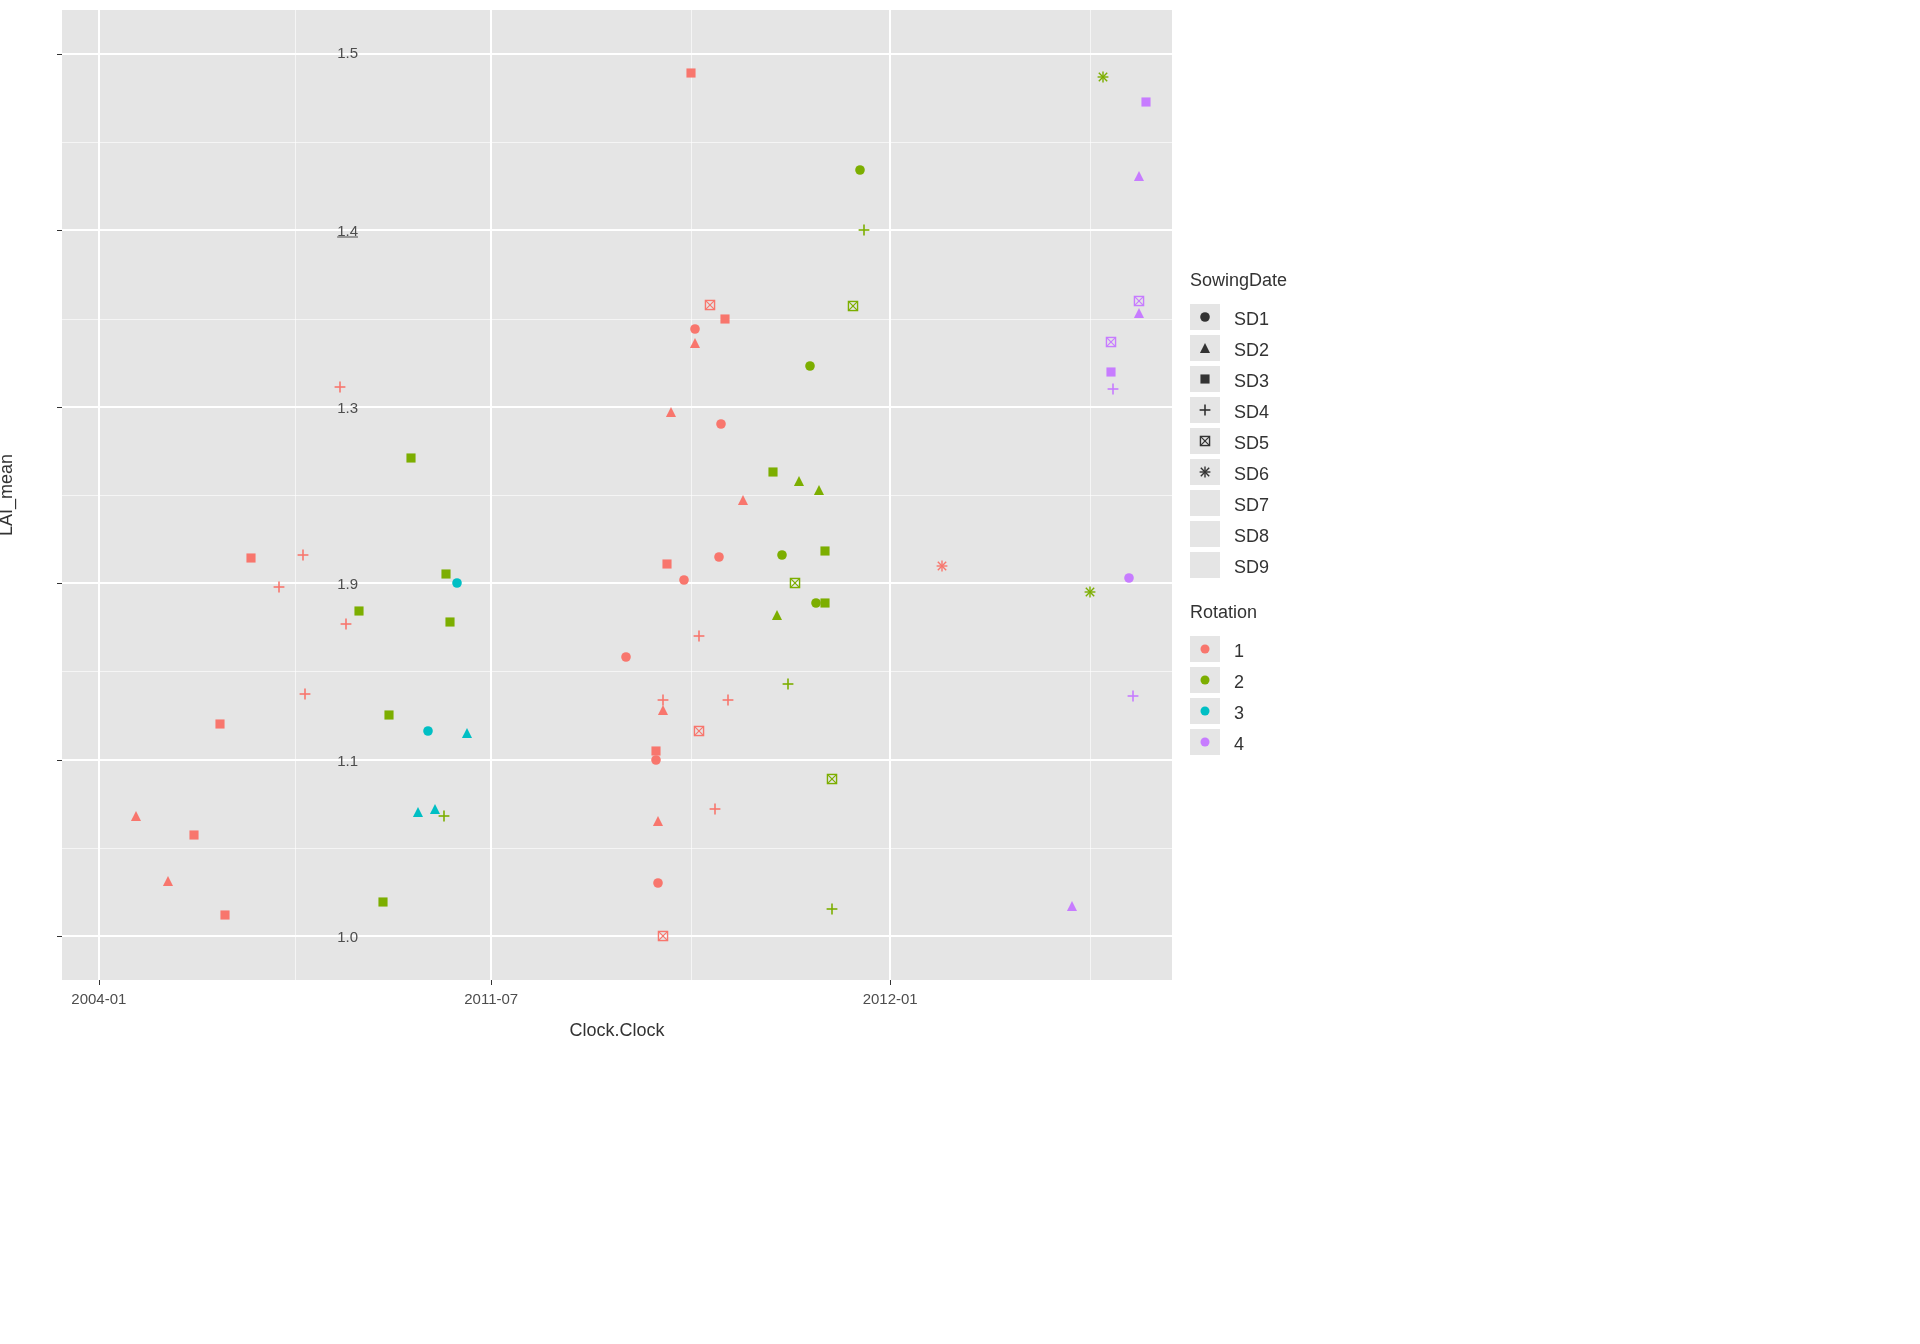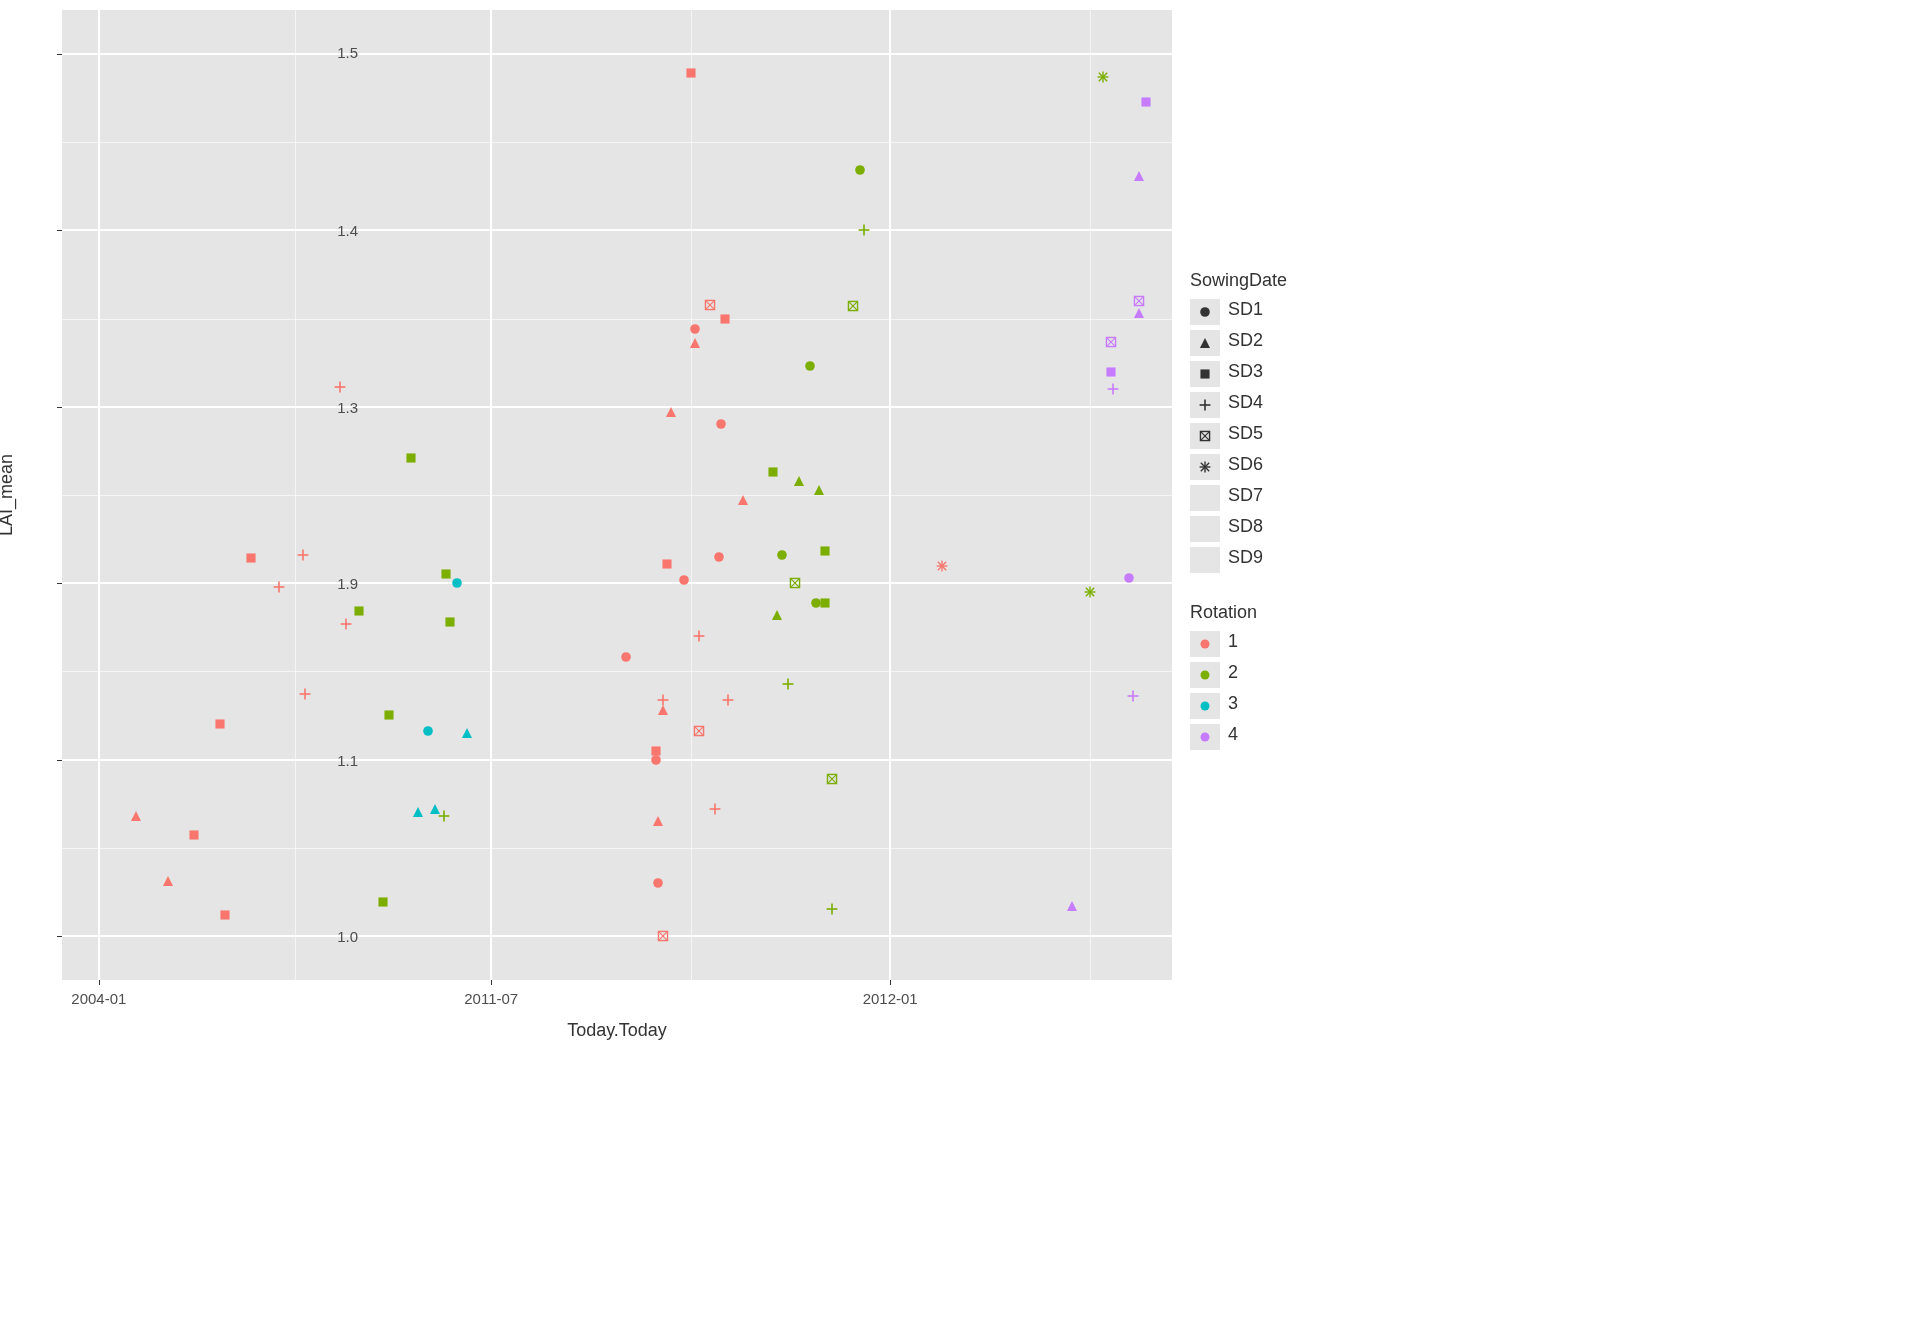--- a/index.html
+++ b/index.html
@@ -85,22 +85,23 @@
     top: 270px;
     font-size: 18px;
     color: #333;
   }
   .legend-title {
     font-size: 18px;
     margin-bottom: 8px;
   }
   .legend-item {
     display: flex;
-    align-items: flex-start;
+    align-items: flex-end;
     height: 31px;
+    gap: 6px;
   }
   .legend-swatch {
     width: 30px;
     height: 26px;
     background: #e5e5e5;
     margin-right: 8px;
     position: relative;
     display: flex;
     align-items: center;
     justify-content: center;
@@ -550,21 +551,21 @@
       </div>
       <div class="pt" style="left: 1083.98px; top: 91.7091px;">
         <svg width="12" height="12" viewBox="0 0 12 12">
           <rect x="1.44" y="1.44" width="9.120000000000001" height="9.120000000000001" fill="#C77CFF"></rect>
         </svg>
       </div>
     </div>
 
   <div class="axis-title-y">LAI_mean</div>
 
-  <div class="axis-title-x">Today.Today</div>
+  <div class="axis-title-x">Clock.Clock</div>
 
   <div id="y-ticks"></div>
 
   <div id="x-ticks"></div>
 
   <div class="legend">
     <div class="legend-title">SowingDate</div>
     <div id="legend-shapes">
         <div class="legend-item">
           <div class="legend-swatch">
@@ -678,21 +679,21 @@
   </div>
 
 <div class="axis-tick-y" style="top: 935.909px;">1.0</div>
     <div class="tick-mark-y" style="left: 57px; top: 935.909px;"></div>
     <div class="axis-tick-y" style="top: 759.545px;">1.1</div>
     <div class="tick-mark-y" style="left: 57px; top: 759.545px;"></div>
     <div class="axis-tick-y" style="top: 583.182px;">1.9</div>
     <div class="tick-mark-y" style="left: 57px; top: 583.182px;"></div>
     <div class="axis-tick-y" style="top: 406.818px;">1.3</div>
     <div class="tick-mark-y" style="left: 57px; top: 406.818px;"></div>
-    <div class="axis-tick-y" style="top: 230.455px;">1.4</div>
+    <div class="axis-tick-y" style="top: 230.455px; text-decoration: underline;">1.4</div>
     <div class="tick-mark-y" style="left: 57px; top: 230.455px;"></div>
     <div class="axis-tick-y" style="top: 52px;">1.5</div>
     <div class="tick-mark-y" style="left: 57px; top: 54.0909px;"></div>
     <div class="axis-tick-x" style="left: 98.8555px;">2004-01</div>
     <div class="tick-mark-x" style="left: 98.8555px; top: 980px;"></div>
     <div class="axis-tick-x" style="left: 491.258px;">2011-07</div>
     <div class="tick-mark-x" style="left: 491.258px; top: 980px;"></div>
     <div class="axis-tick-x" style="left: 890.164px;">2012-01</div>
     <div class="tick-mark-x" style="left: 890.164px; top: 980px;"></div>
   </div>

